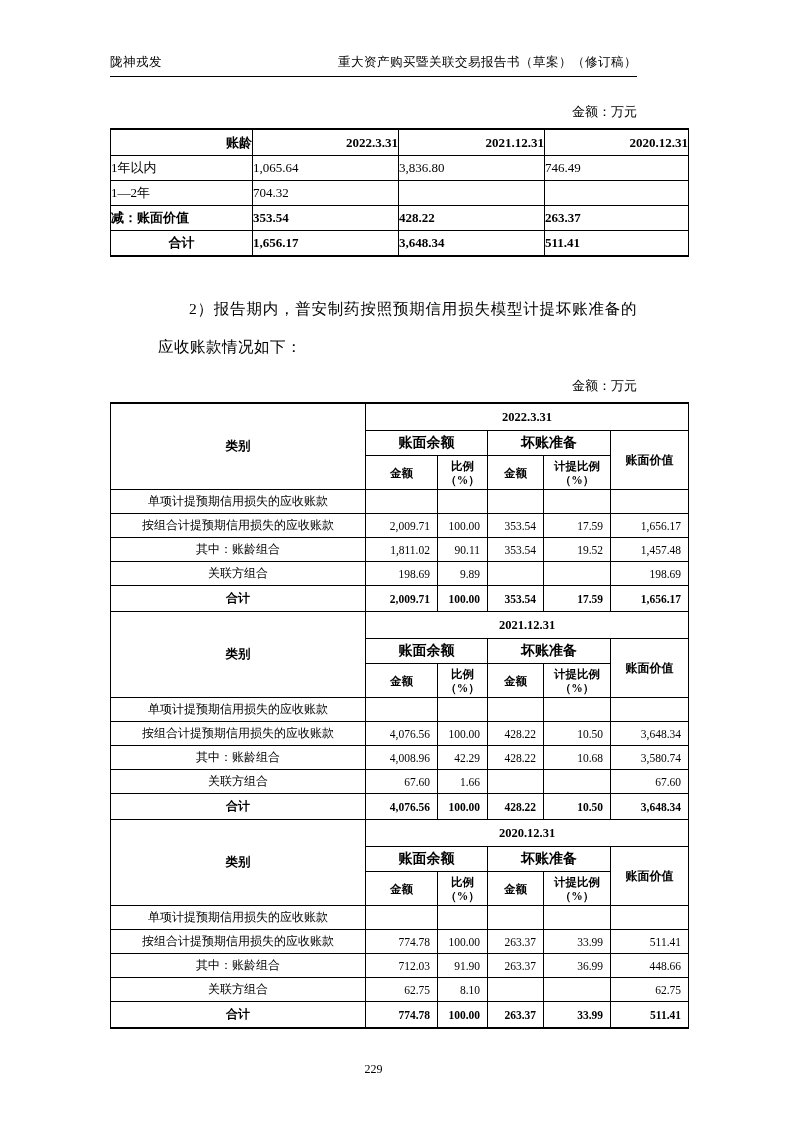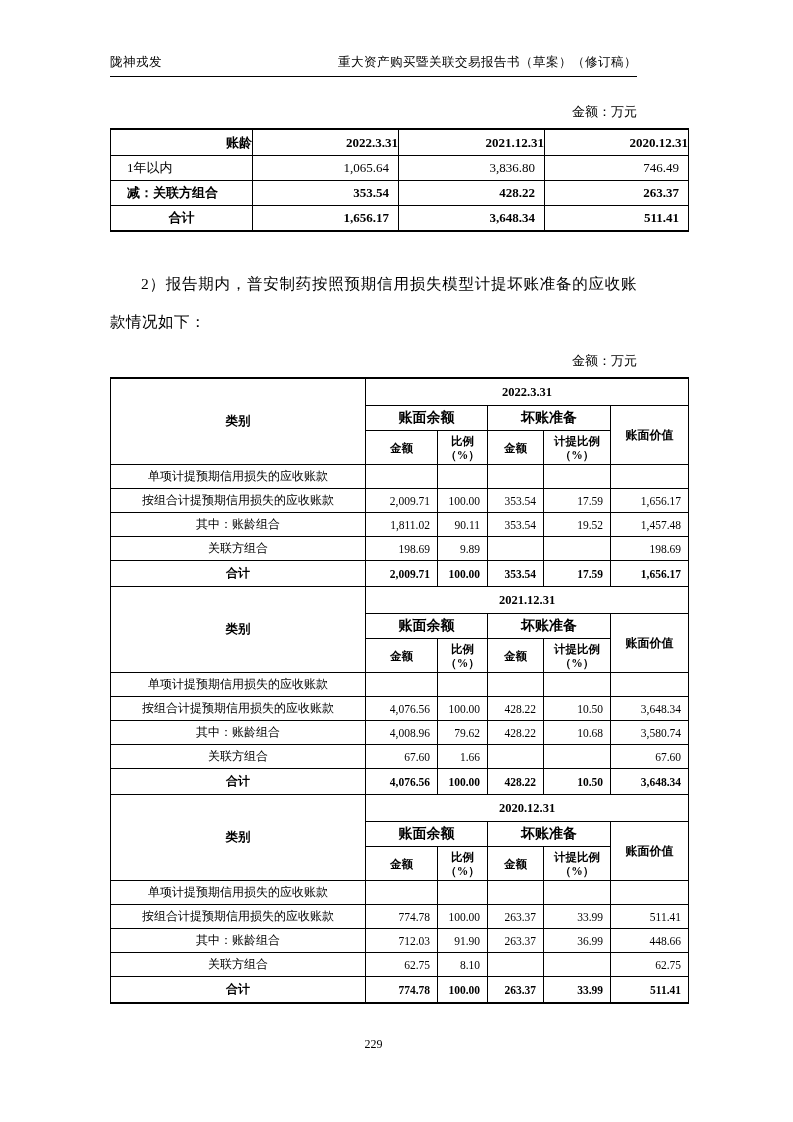--- a/index.html
+++ b/index.html
@@ -22,28 +22,28 @@
   .t1, .t2 {
     border-top:2.5px solid #000; border-bottom:2.5px solid #000;
   }
   .t1 th, .t1 td, .t2 th, .t2 td {
     border:1px solid #000; padding:0; vertical-align:middle;
     overflow:hidden; white-space:nowrap;
   }
   
   .t1 th { font-size:13px; font-weight:bold; height:25px; text-align:right; }
   .t1 td { font-size:13px; height:24px; }
-  .t1 .lbl-left   { text-align:left; padding-left:16px; }
+  .t1 .lbl-left   { text-align:left; padding-left:0; }
   .t1 .lbl-center { text-align:center; }
-  .t1 .num { text-align:right; padding-right:9px; }
+  .t1 .num { padding-right:9px; }
   .t1 tr.bold td { font-weight:bold; }
   
   .para {
     font-size:15.5px; line-height:38px; text-align:justify;
-    text-indent:2em; margin-top:33px; letter-spacing:0.5px;
+    text-indent:2em; margin-top:33px; letter-spacing:0.5px;margin-left:48px;
   }
   
   .t2 th { font-weight:bold; text-align:center; }
   .t2 .period   { font-size:12.5px; height:26px; }
   .t2 .grp      { font-size:14px; height:24px; }
   .t2 .subhead  { font-size:11.5px; height:33px; line-height:14px; white-space:pre-line; }
   .t2 .cat-head { font-size:12.5px;margin-top:9px; }
   .t2 .bookval  { font-size:12px; }
   .t2 td { font-size:11.5px; height:23px; }
   .t2 .cat { font-size:12px; text-align:center; }
@@ -79,22 +79,28 @@
           <th>2020.12.31</th>
         </tr>
       </thead>
       <tbody>
         <tr>
           <td class="lbl-left">1年以内</td>
           <td class="num">1,065.64</td>
           <td class="num">3,836.80</td>
           <td class="num">746.49</td>
         </tr>
-        <tr class="bold">
-          <td class="lbl-left">减：关联方组合</td>
+        <tr>
+          <td class="lbl-left">1—2年</td>
+          <td class="num">704.32</td>
+          <td class="num"></td>
+          <td class="num"></td>
+        </tr>
+        <tr class="bold">
+          <td class="lbl-left">减：账面价值</td>
           <td class="num">353.54</td>
           <td class="num">428.22</td>
           <td class="num">263.37</td>
         </tr>
         <tr class="bold">
           <td class="lbl-center">合计</td>
           <td class="num">1,656.17</td>
           <td class="num">3,648.34</td>
           <td class="num">511.41</td>
         </tr>
@@ -205,21 +211,21 @@
           <td class="cat">按组合计提预期信用损失的应收账款</td>
           <td class="num">4,076.56</td>
           <td class="num">100.00</td>
           <td class="num">428.22</td>
           <td class="num">10.50</td>
           <td class="num">3,648.34</td>
         </tr>
         <tr>
           <td class="cat">其中：账龄组合</td>
           <td class="num">4,008.96</td>
-          <td class="num">79.62</td>
+          <td class="num">42.29</td>
           <td class="num">428.22</td>
           <td class="num">10.68</td>
           <td class="num">3,580.74</td>
         </tr>
         <tr>
           <td class="cat">关联方组合</td>
           <td class="num">67.60</td>
           <td class="num">1.66</td>
           <td class="num"></td>
           <td class="num"></td>

